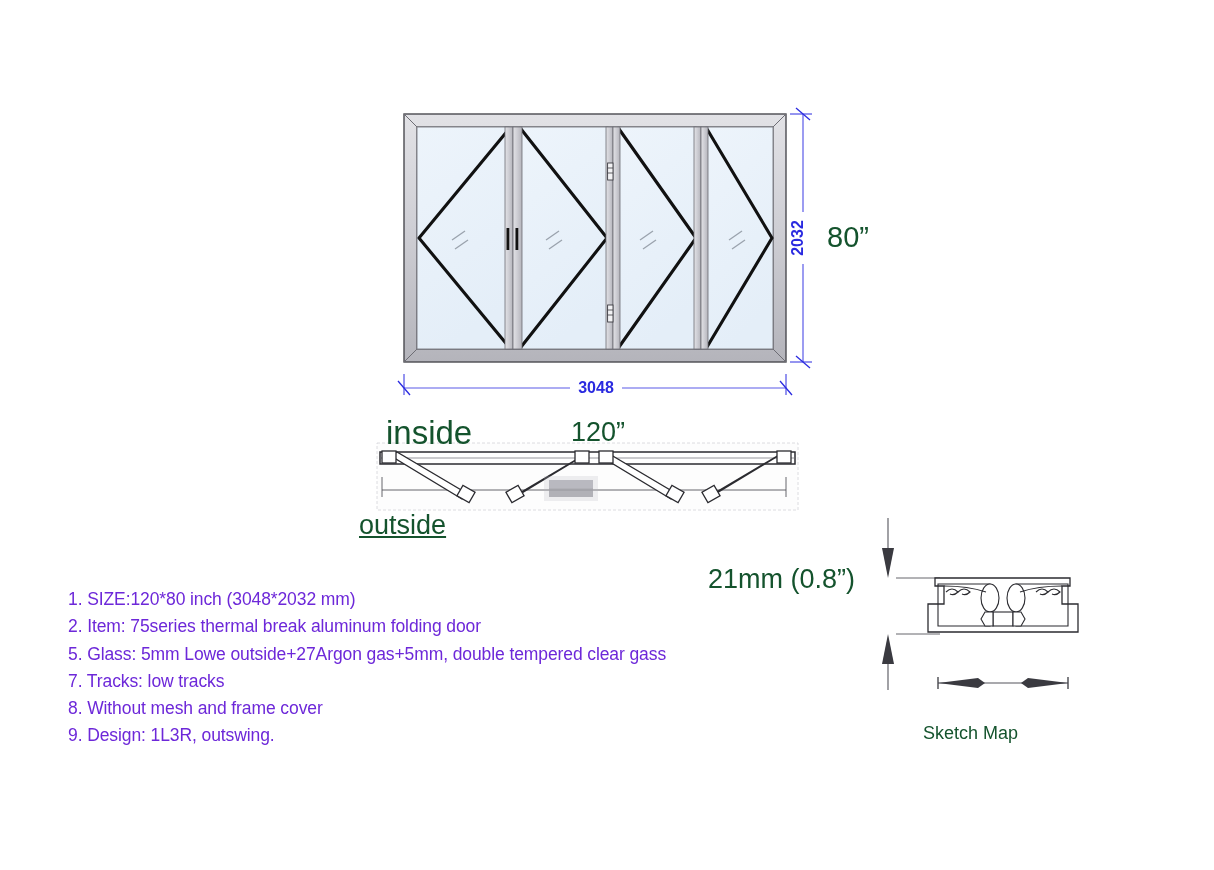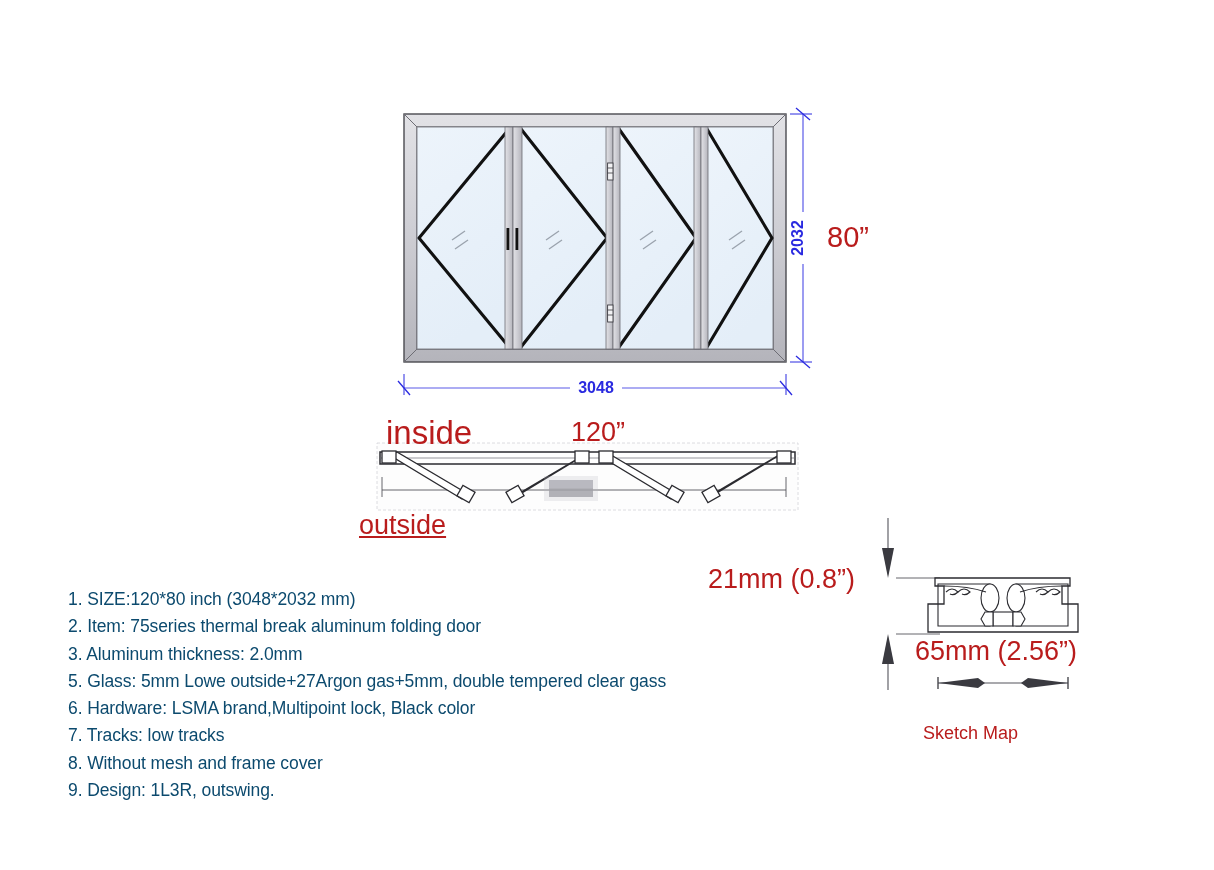--- a/index.html
+++ b/index.html
@@ -31,28 +31,28 @@
     left: 68px;
     top: 586px;
     width: 720px;
     list-style: none;
     margin: 0;
     padding: 0;
   }
   .spec-list li {
     font-size: 17.5px;
     line-height: 27.3px;
-    color: #0c4a6e;
+    color: #6d28d9;
     white-space: nowrap;
     letter-spacing: -0.1px;
   }
   .txt {
     position: absolute;
     white-space: nowrap;
-    color: #b91c1c;
+    color: #14532d;
   }
   .txt-inside {
     left: 386px;
     top: 414px;
     font-size: 33px;
   }
   .txt-outside {
     left: 359px;
     top: 510px;
     font-size: 27px;
@@ -298,27 +298,24 @@
         <polygon points="1068,683 1028,678 1021,683 1028,688" fill="#3a3a40"></polygon>
       </g>
     </g>
   </svg>
 
   <div class="txt txt-inside">inside</div>
   <div class="txt txt-outside">outside</div>
   <div class="txt txt-w-inch">120”</div>
   <div class="txt txt-h-inch">80”</div>
   <div class="txt txt-21mm">21mm (0.8”)</div>
-  <div class="txt txt-65mm">65mm (2.56”)</div>
   <div class="txt txt-sketch">Sketch Map</div>
 
   <ul class="spec-list">
     <li>1. SIZE:120*80 inch (3048*2032 mm)</li>
     <li>2. Item: 75series thermal break aluminum folding door</li>
-    <li>3. Aluminum thickness: 2.0mm</li>
     <li>5. Glass: 5mm Lowe outside+27Argon gas+5mm, double tempered clear gass</li>
-    <li>6. Hardware: LSMA brand,Multipoint lock, Black color</li>
     <li>7. Tracks: low tracks</li>
     <li>8. Without mesh and frame cover</li>
     <li>9. Design: 1L3R, outswing.</li>
   </ul>
 
 </div>
 
 </body></html>

